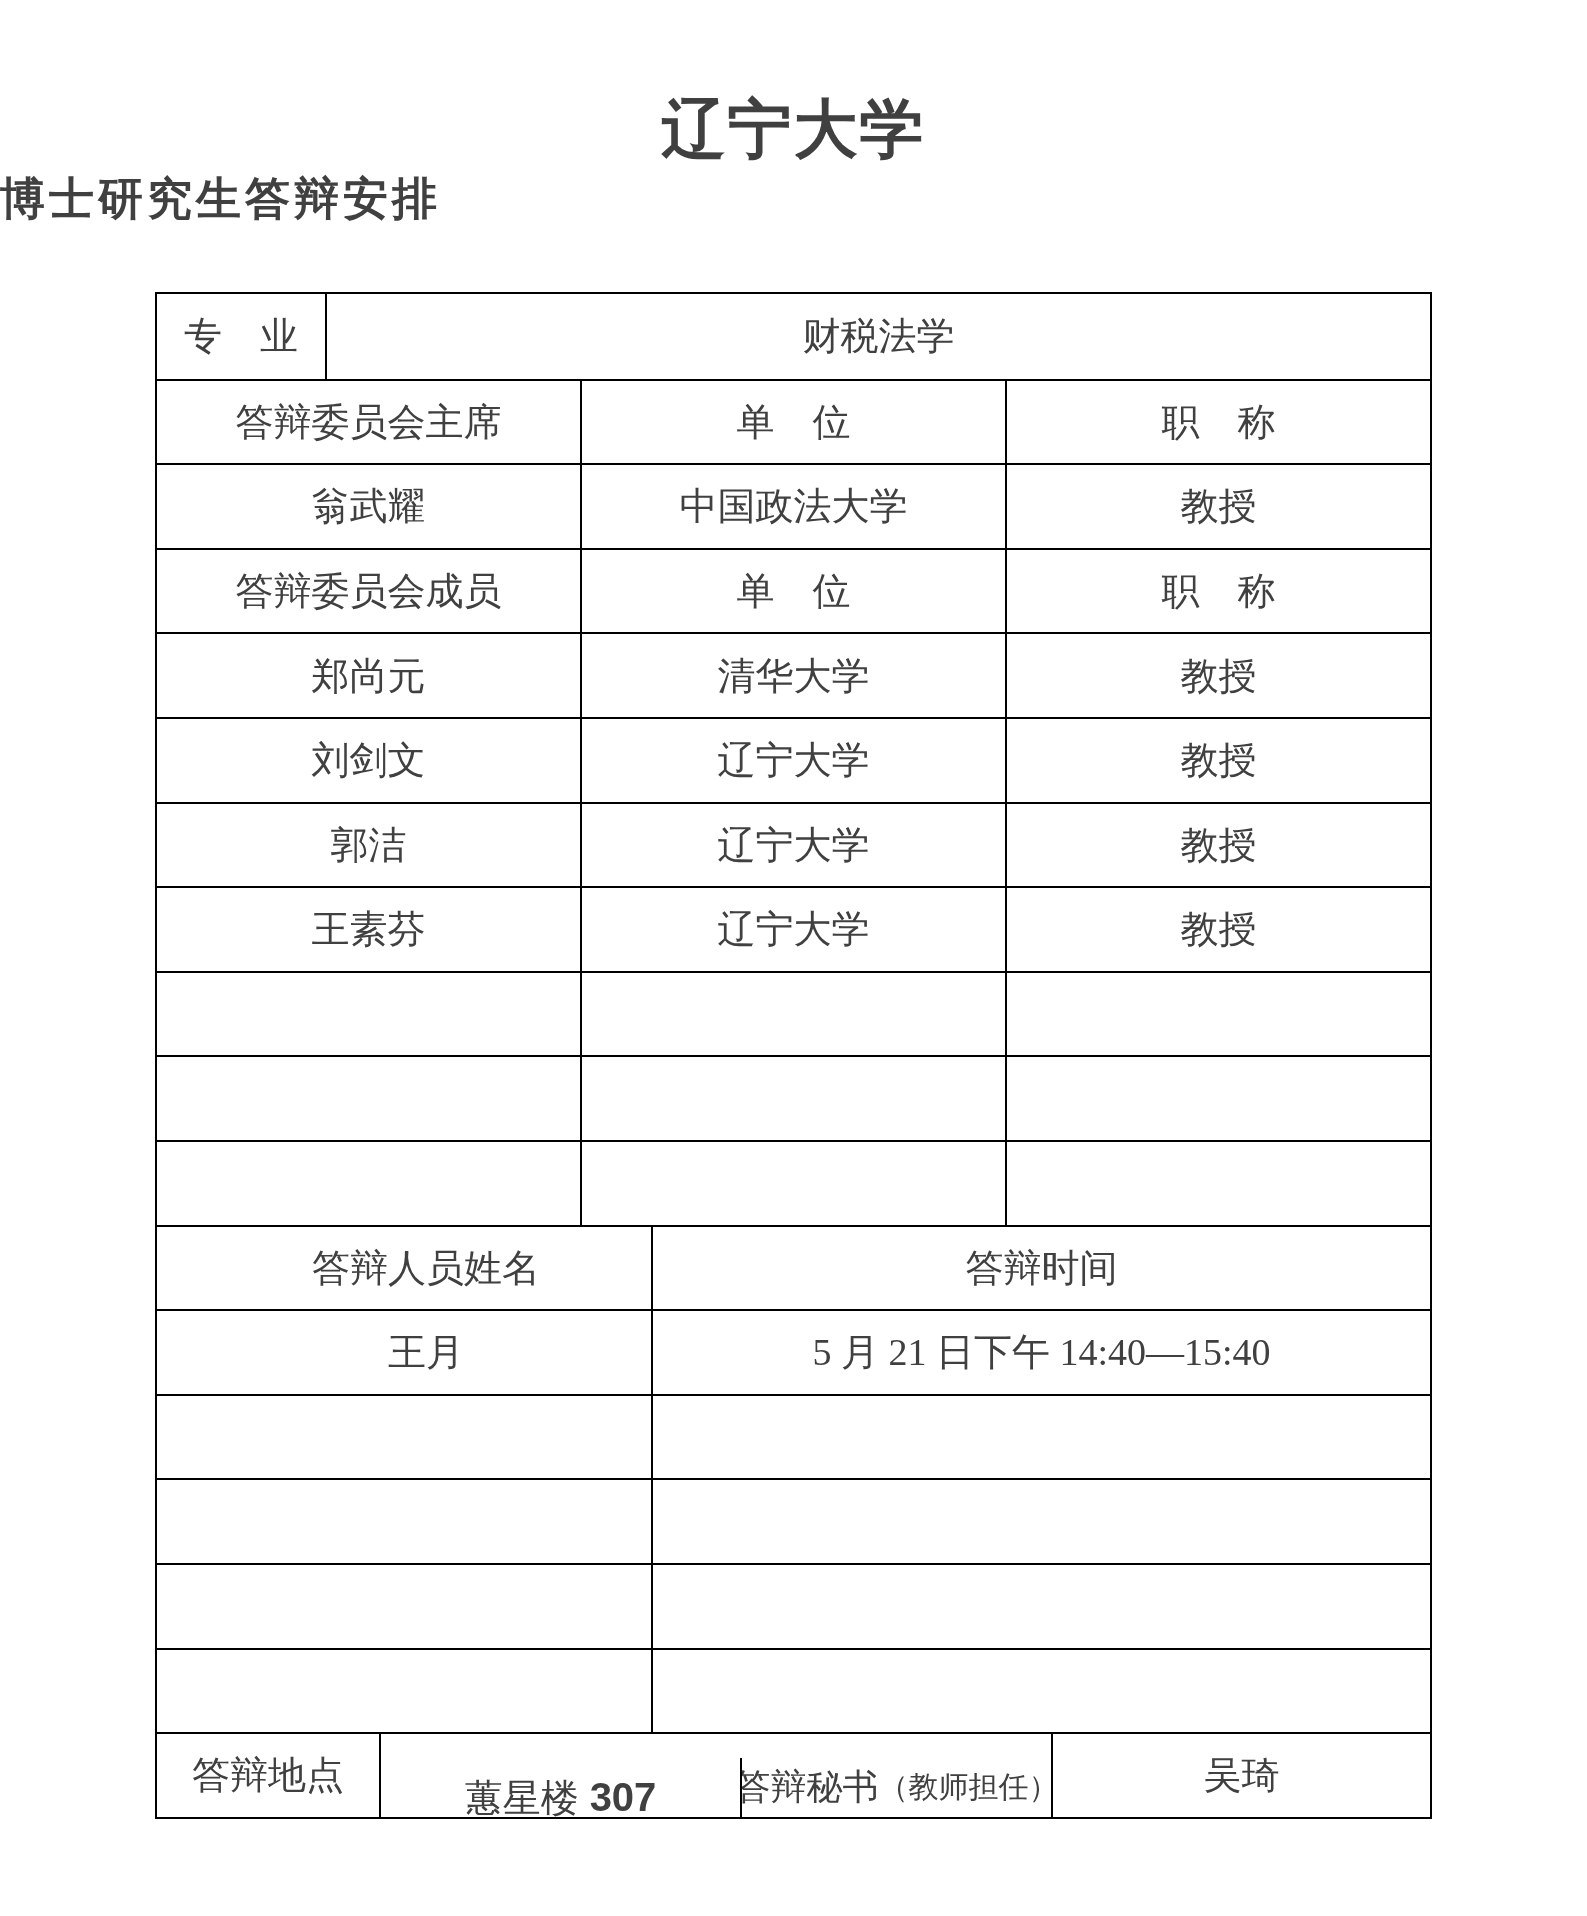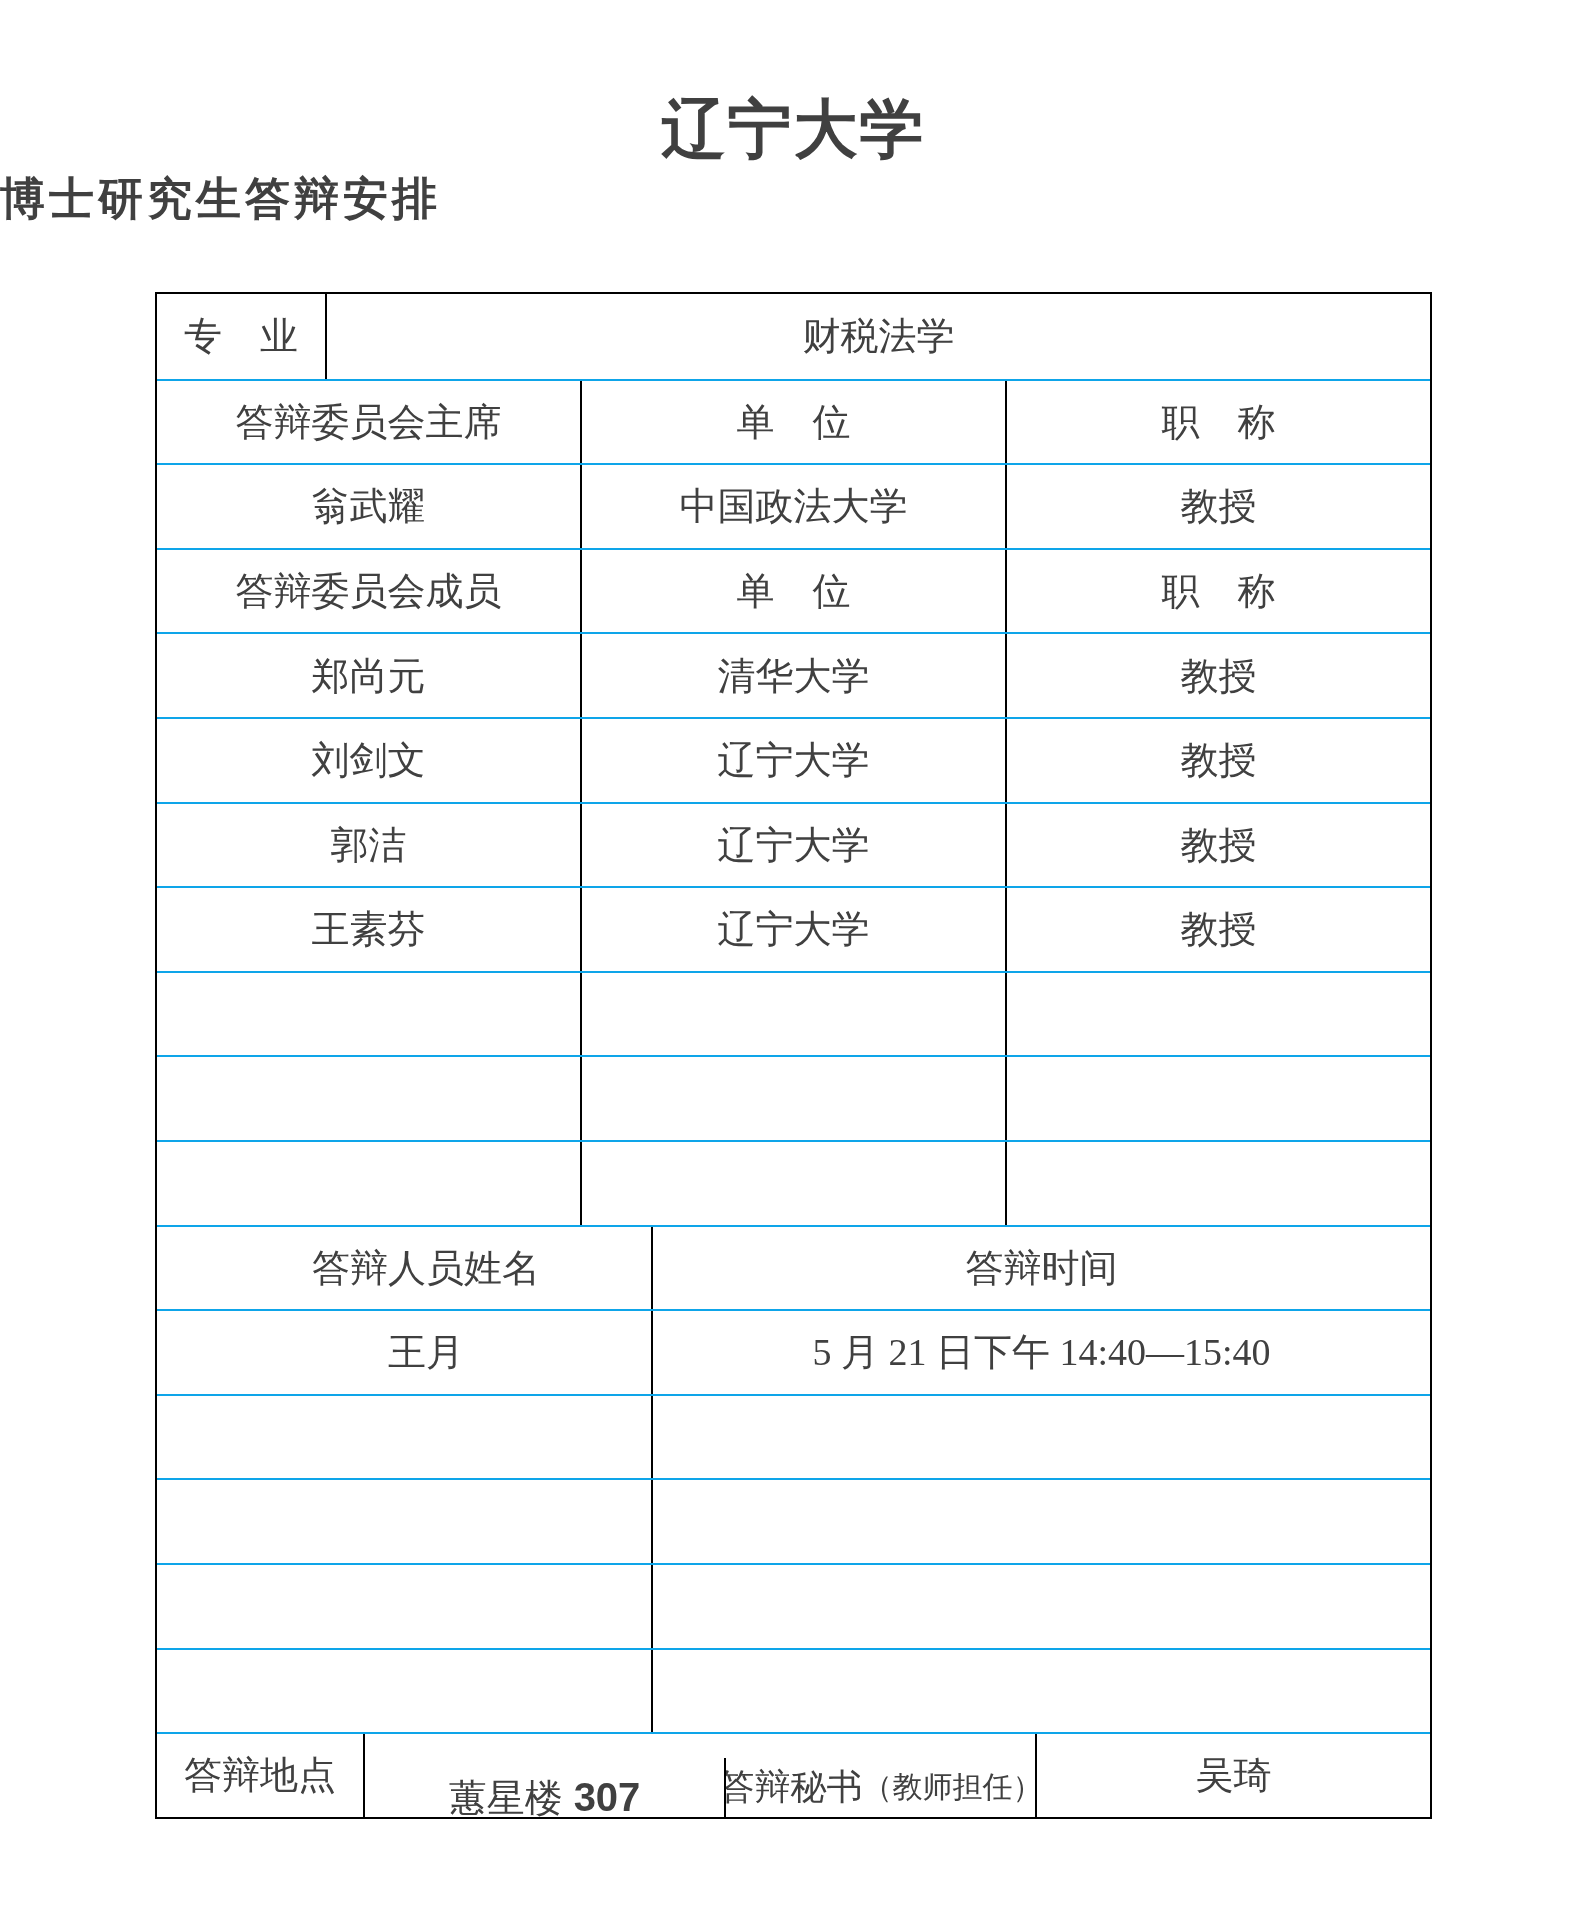--- a/index.html
+++ b/index.html
@@ -36,21 +36,21 @@
     position: absolute;
     left: 155px;
     top: 292px;
     width: 1277px;
     border: 2px solid #000;
     background: #fff;
   }
   .row {
     display: flex;
     height: 84.6px;
-    border-top: 2px solid #0ea5e9;
+    border-top: 2px solid #000000;
   }
   .row:first-child { border-top: none; }
   .cell {
     display: flex;
     align-items: center;
     justify-content: center;
     border-left: 2px solid #000;
     font-family: "Liberation Serif", "DejaVu Serif", serif;
     font-size: 38px;
     line-height: 1;
@@ -63,21 +63,21 @@
   .secA .c1 { width: 168px; }
   .secA .c2 { flex: 1; }
   
   .secB .c1 { width: 423px; }
   .secB .c2 { width: 425px; }
   .secB .c3 { flex: 1; }
   
   .secC .c1 { width: 494px; padding-left: 44px; }
   .secC .c2 { flex: 1; }
   
-  .secD .c1 { width: 206px; }
+  .secD .c1 { width: 222px; }
   .secD .c2 { width: 361px; align-items: flex-end; }
   .secD .c3 { width: 311px; font-size: 36px; margin-top: 24px; }
   .secD .c4 { flex: 1; }
 
   .note { font-size: 30px; }
   .room {
     font-family: "Liberation Sans", "DejaVu Sans", sans-serif;
     font-weight: 700;
     font-size: 40px;
     margin-left: 11px;

